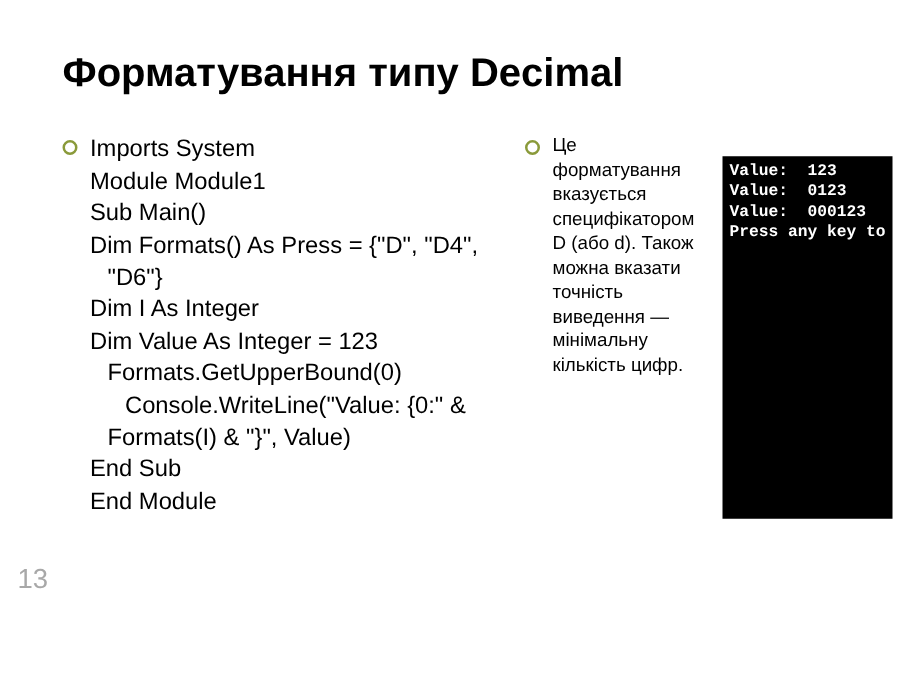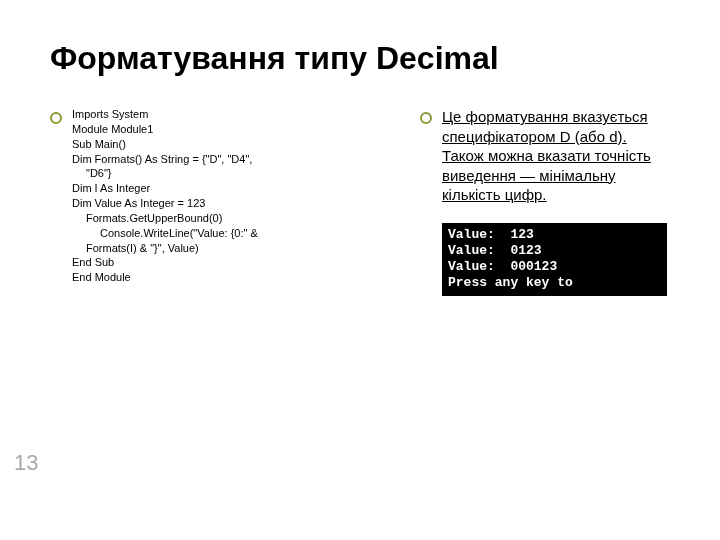--- a/index.html
+++ b/index.html
@@ -34,32 +34,31 @@
   .bullet {
     width: 12px;
     height: 12px;
     border-radius: 50%;
     border: 2px solid #8a9a3a;
     margin-top: 5px;
     margin-right: 10px;
     flex-shrink: 0;
   }
   .code-block {
-    font-size: 11px;
+    font-size: 19px;
     line-height: 1.35;
     color: #000;
   }
   .code-block div { white-space: pre-wrap; }
   .indent1 { padding-left: 14px; }
   .indent2 { padding-left: 28px; }
   .right-col {
     width: 250px;
     display: flex;
-    flex-direction: column;
-    text-decoration: underline;
+    flex-direction: row;
   }
   .desc-wrap {
     display: flex;
     align-items: flex-start;
   }
   .desc {
     font-size: 15px;
     line-height: 1.3;
     color: #000;
   }
@@ -90,21 +89,21 @@
 <div class="slide">
   <h1 class="title">Форматування типу Decimal</h1>
 
   <div class="content">
     <div class="left-col">
       <span class="bullet"></span>
       <div class="code-block">
         <div>Imports System</div>
         <div>Module Module1</div>
         <div>Sub Main()</div>
-        <div>Dim Formats() As String = {"D", "D4",</div>
+        <div>Dim Formats() As Press = {"D", "D4",</div>
         <div class="indent1">"D6"}</div>
         <div>Dim I As Integer</div>
         <div>Dim Value As Integer = 123</div>
         <div class="indent1">Formats.GetUpperBound(0)</div>
         <div class="indent2">Console.WriteLine("Value: {0:" &amp;</div>
         <div class="indent1">Formats(I) &amp; "}", Value)</div>
         <div>End Sub</div>
         <div>End Module</div>
       </div>
     </div>

